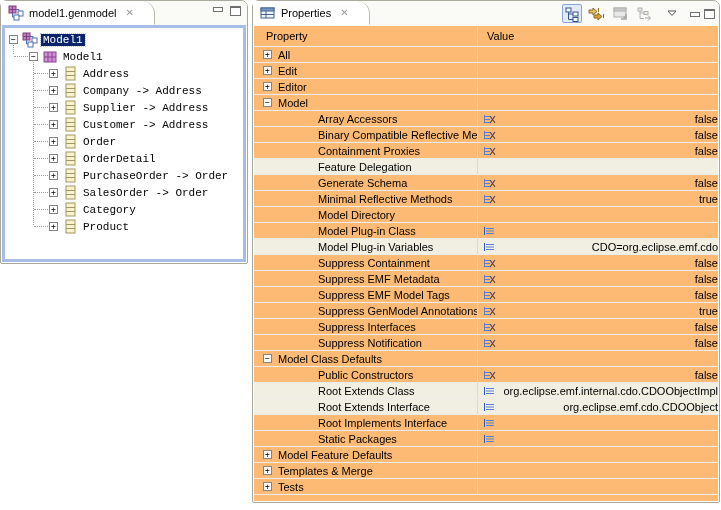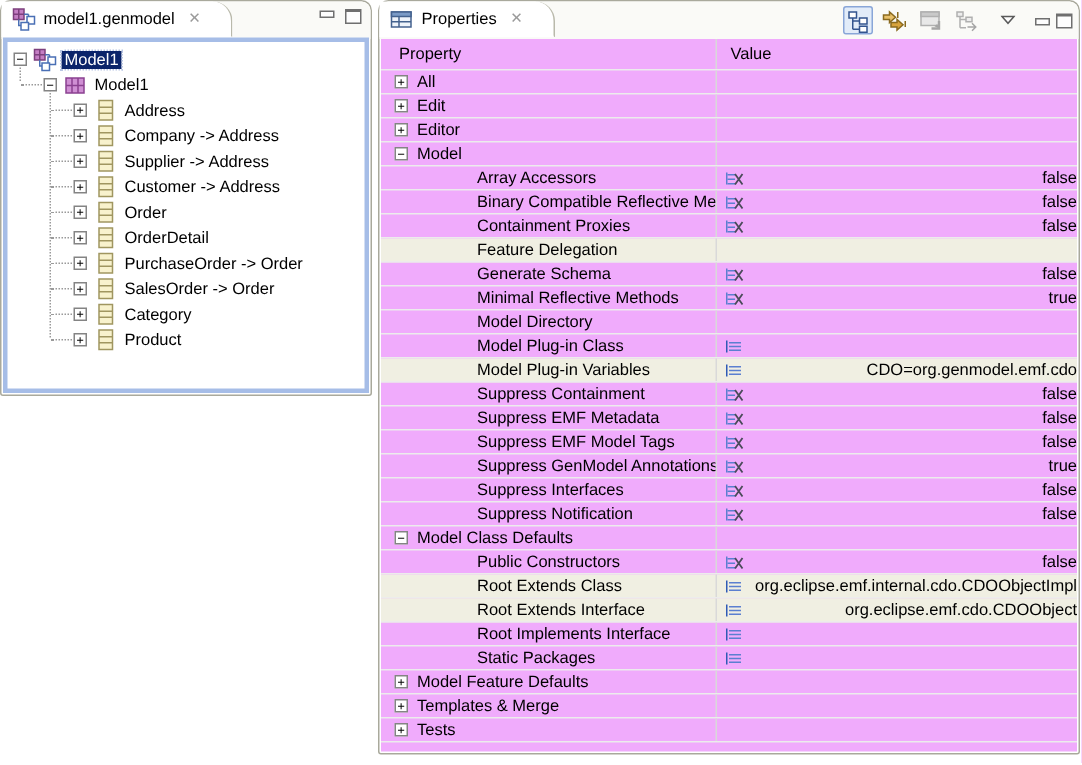--- a/index.html
+++ b/index.html
@@ -32,30 +32,30 @@
   .trow{position:relative;height:17px;display:flex;align-items:center;white-space:nowrap;}
   .t-lvl0{padding-left:4px;}
   .t-lvl1{padding-left:24px;}
   .t-lvl2{padding-left:44px;}
   .exp{
     width:9px;height:9px;border:1px solid #848484;background:#fff;color:#000;
     font:8px/7px "DejaVu Sans Mono",monospace;text-align:center;box-sizing:border-box;
     display:inline-block;flex:0 0 auto;z-index:2;
   }
   .ticon{width:16px;height:16px;margin:0 3px 0 4px;flex:0 0 auto;}
-  .tlbl{padding:0 2px;}
+  .tlbl{padding:0 2px;font-family:Liberation Mono, monospace;}
   .tlbl.sel{background:#0a246a;color:#fff;outline:1px dotted #b9c6e4;}
   .guide{position:absolute;border-left:1px dotted #9a9a9a;width:0;z-index:1;}
   .t-lvl1::before,.t-lvl2::before{content:"";position:absolute;top:8px;border-top:1px dotted #9a9a9a;z-index:1;}
   .t-lvl1::before{left:9px;width:14px;}
   .t-lvl2::before{left:29px;width:14px;}
 
   
   #props{left:252px;top:0;width:468px;height:503px;}
-  #props .pcontent{position:absolute;left:1px;right:1px;top:25px;bottom:1px;background:#f0abfc;overflow:hidden;}
+  #props .pcontent{position:absolute;left:1px;right:1px;top:25px;bottom:1px;background:#fdba74;overflow:hidden;}
   .phead{display:flex;height:20px;align-items:center;border-bottom:1px solid #ececec;}
   .phead .hcell1{width:224px;padding-left:12px;box-sizing:border-box;border-right:1px solid #d9d9d9;height:100%;display:flex;align-items:center;}
   .phead .hcell2{flex:1;padding-left:9px;display:flex;align-items:center;height:100%;}
   .prow{display:flex;height:16px;border-bottom:1px solid #ececec;box-sizing:border-box;align-items:stretch;}
   .prow.hl{background:#f0efe2;}
   .pcell{width:224px;box-sizing:border-box;border-right:1px solid #d9d9d9;display:flex;align-items:center;overflow:hidden;white-space:nowrap;}
   .pcell .exp{margin-left:9px;}
   .catlbl{margin-left:6px;}
   .proplbl{margin-left:64px;text-align:center;}
   .vcell{flex:1;display:flex;align-items:center;overflow:hidden;white-space:nowrap;padding-left:4px;justify-content:space-between;}
@@ -401,21 +401,21 @@
         </div>
     </div>
     <div class="prow hl">
       <div class="pcell">
           <span class="proplbl">Model Plug-in Variables</span>
         </div>
       <div class="vcell">
           <svg class="vicon">
             <use href="#i-text"></use>
           </svg>
-          <span>CDO=org.genmodel.emf.cdo</span>
+          <span>CDO=org.eclipse.emf.cdo</span>
         </div>
     </div>
     <div class="prow">
       <div class="pcell">
           <span class="proplbl">Suppress Containment</span>
         </div>
       <div class="vcell">
           <svg class="vicon">
             <use href="#i-bool"></use>
           </svg>

